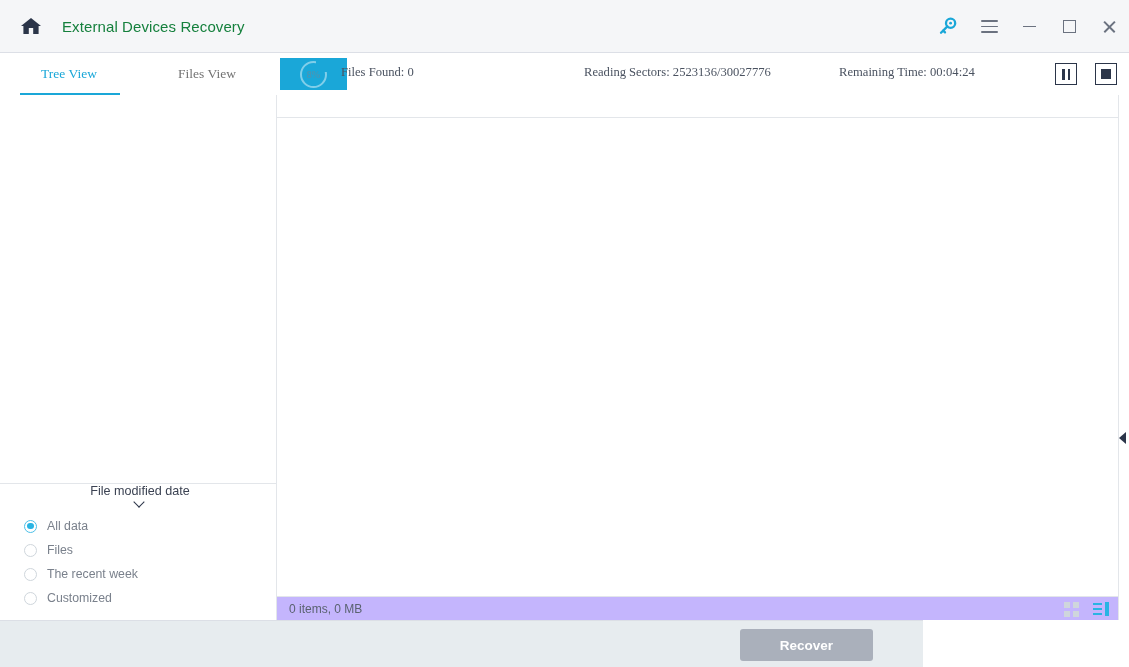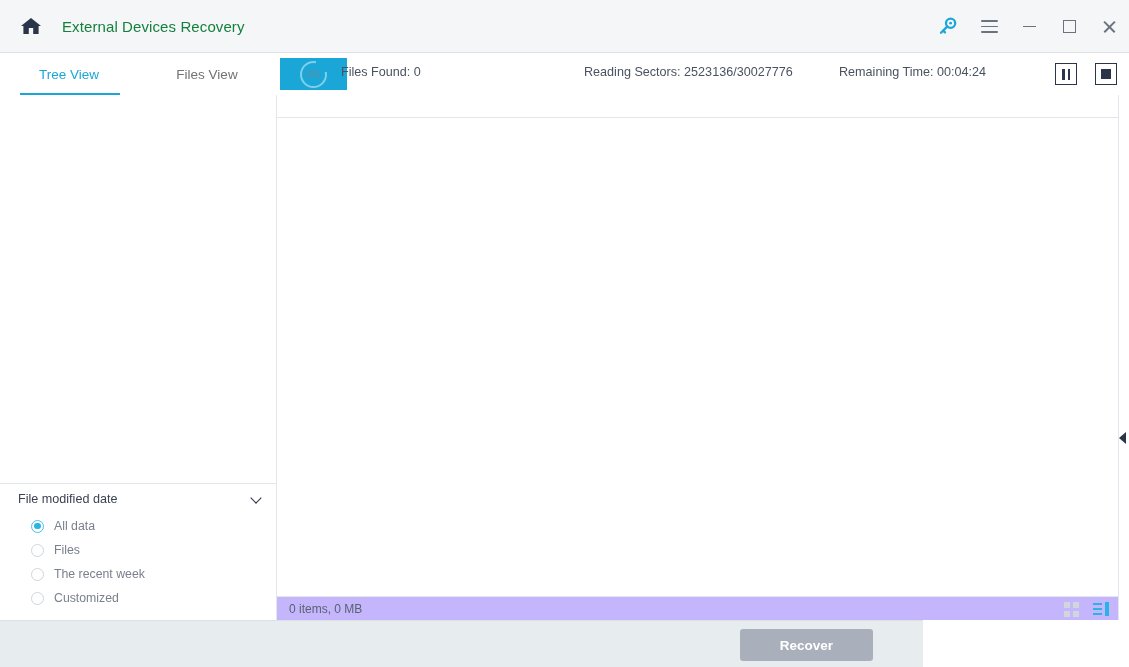--- a/index.html
+++ b/index.html
@@ -53,20 +53,21 @@
     content: ""; position: absolute; left: 0; top: 7px;
     width: 15px; height: 1.7px; background: #6b7280;
   }
   .closex:before { transform: rotate(45deg); }
   .closex:after  { transform: rotate(-45deg); }
 
   
   .strip {
     position: absolute; left: 0; top: 53px; width: 1129px; height: 42px;
     background: #ffffff;
+    font-family: Liberation Serif, serif;
   }
   .tabs {
     position: absolute; left: 0; top: 0; width: 277px; height: 42px;
     display: flex;
   }
   .tab {
     width: 138px; height: 42px;
     display: flex; align-items: center; justify-content: center;
     font-size: 13.5px; color: #737373;
     cursor: pointer; position: relative;
@@ -125,37 +126,38 @@
     background: #ffffff;
     border-right: 1px solid #e3e6ea;
   }
   .filter-panel {
     position: absolute; left: 0; bottom: 0; width: 276px;
     border-top: 1px solid #e3e6ea;
     padding: 0 0 10px 0;
   }
   .filter-head {
     height: 30px; display: flex; align-items: center;
-    padding: 0 14px 0 18px; justify-content: space-between;
-    cursor: pointer;
+    padding: 0 14px 0 18px; justify-content: flex-start;
+    cursor: pointer;
+    flex-direction: column;
   }
   .filter-head .label { font-size: 12.6px; color: #3b4252; }
   .chev {
     width: 10px; height: 10px; position: relative;
   }
   .chev:after {
     content: ""; position: absolute; left: 0; top: 0;
     width: 7px; height: 7px;
     border-right: 1.9px solid #2b3549;
     border-bottom: 1.9px solid #2b3549;
     transform: rotate(45deg);
   }
   .radio-row {
     height: 24px; display: flex; align-items: center;
-    padding-left: 31px; cursor: pointer;
+    padding-left: 24px; cursor: pointer;
   }
   .radio {
     width: 13px; height: 13px; border-radius: 50%;
     border: 1.4px solid #cfd6dc; background: #fff;
     margin-right: 10px; flex: 0 0 auto;
     position: relative;
   }
   .radio.checked { border-color: #4cc0e8; }
   .radio.checked:after {
     content: ""; position: absolute; left: 2.2px; top: 2.2px;

